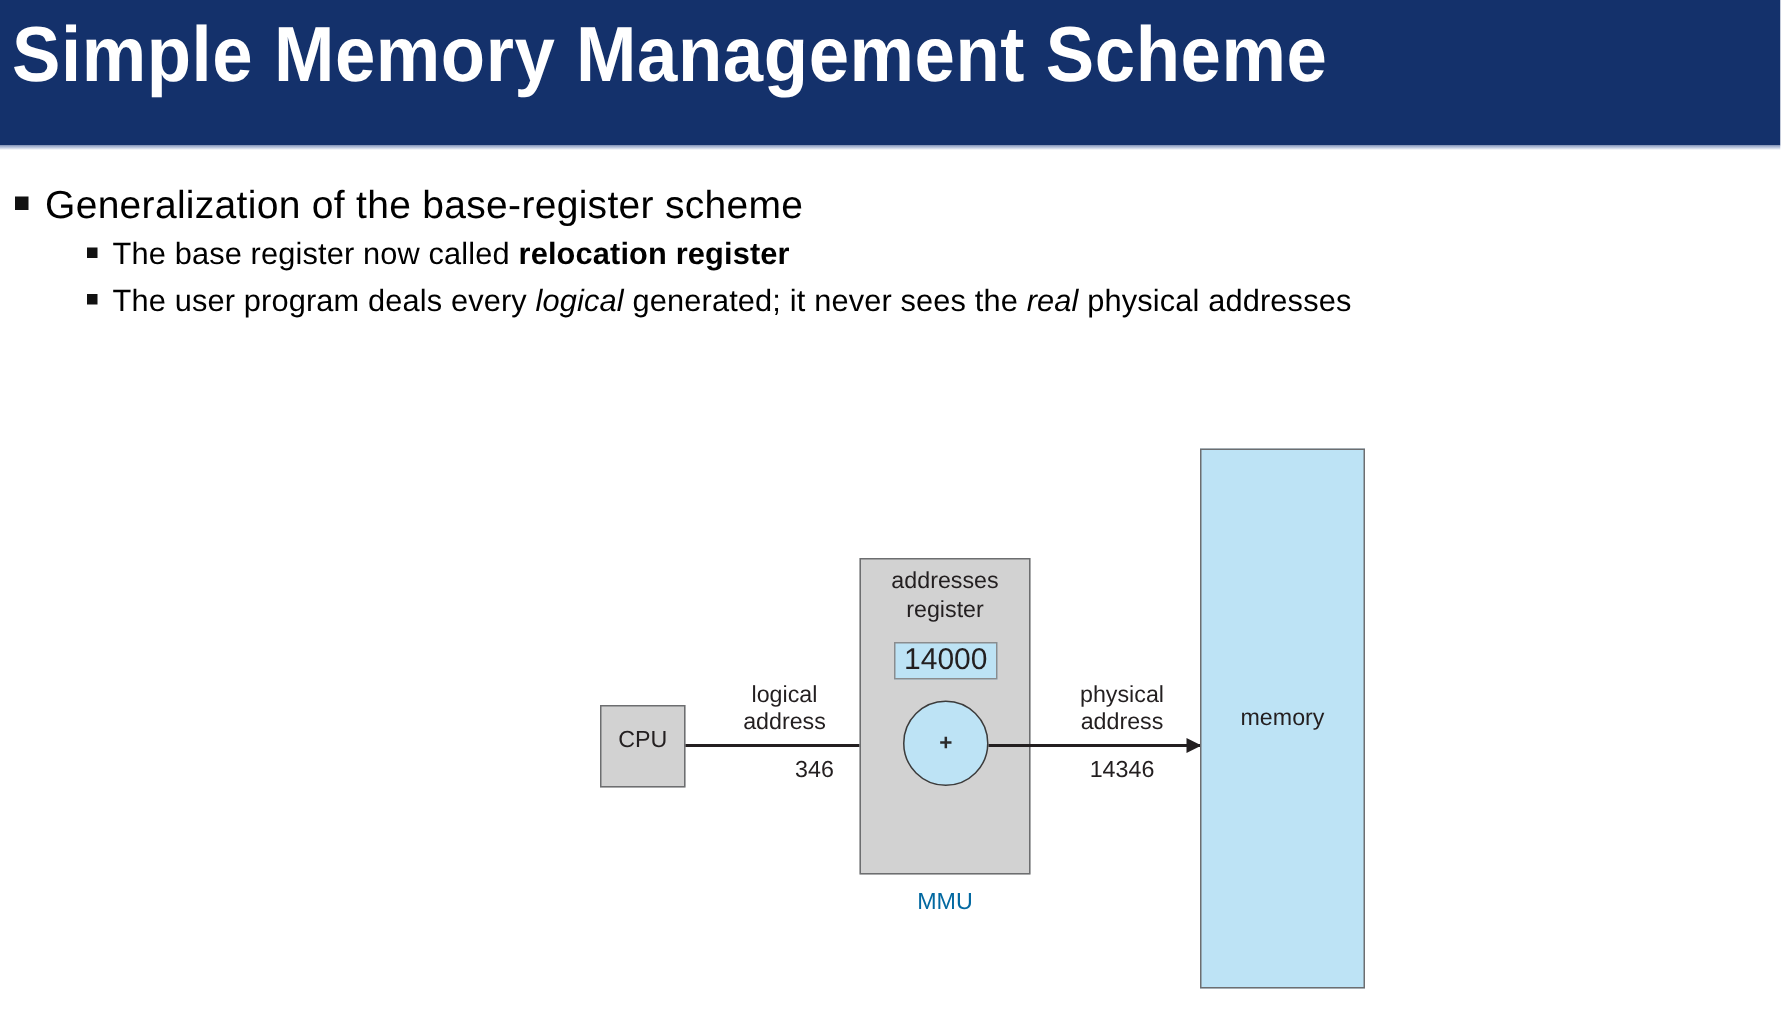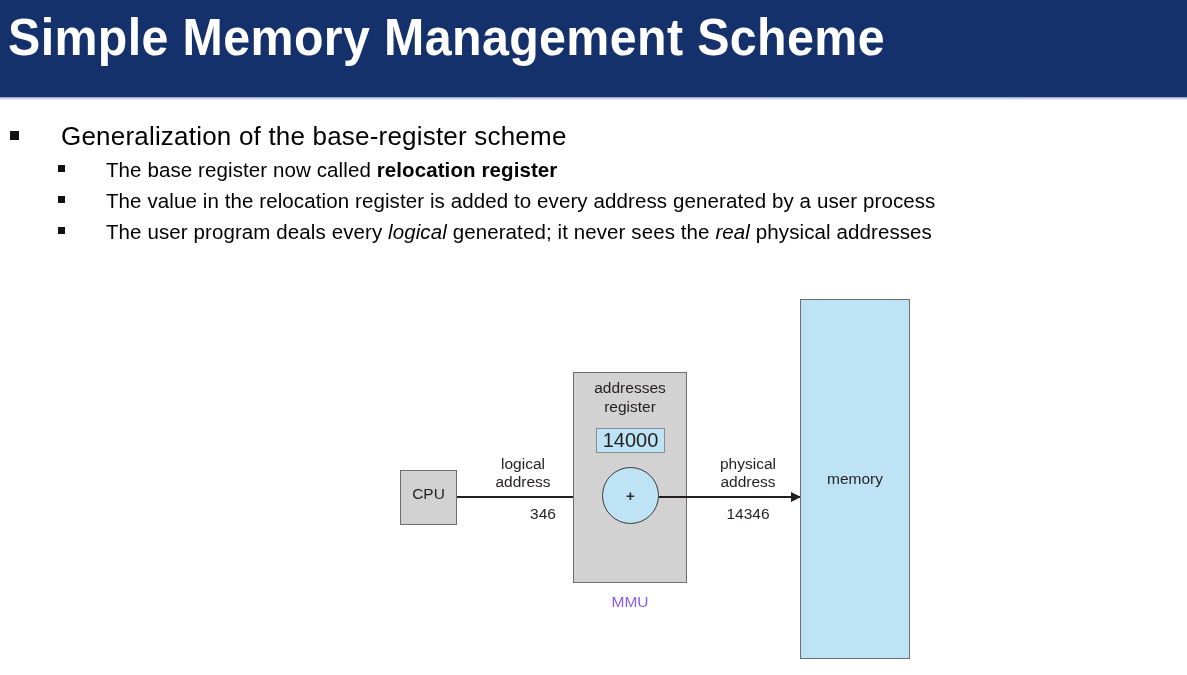--- a/index.html
+++ b/index.html
@@ -52,21 +52,20 @@
   #bullets {
     position: absolute;
     left: 0;
     top: 118px;
     width: 1187px;
   }
   .bullet-row {
     display: flex;
     align-items: flex-start;
     white-space: nowrap;
-    gap: 31px;
   }
   .lvl1 {
     padding-left: 10px;
     font-size: 26px;
     line-height: 36px;
     letter-spacing: 0.2px;
   }
   .lvl2 {
     padding-left: 58px;
     font-size: 20.5px;
@@ -143,21 +142,21 @@
     border: 1.6px solid #6d6e70;
     box-sizing: border-box;
   }
   #mmu-caption {
     position: absolute;
     left: 573px;
     top: 313px;
     width: 114px;
     text-align: center;
     font-size: 15.5px;
-    color: #8b5cf6;
+    color: #0369a1;
   }
   #reloc-title {
     position: absolute;
     left: 573px;
     top: 98px;
     width: 114px;
     text-align: center;
     font-size: 15.5px;
     line-height: 19px;
     color: #231f20;
@@ -270,24 +269,20 @@
   <div class="bullet-row lvl1">
     <span class="sq"></span>
     <span class="btxt">Generalization of the base-register scheme</span>
   </div>
 
   <div class="bullet-row lvl2">
     <span class="sq"></span>
     <span class="btxt"><span>The base register now called </span><b>relocation register</b></span>
   </div>
 
-  <div class="bullet-row lvl2">
-    <span class="sq"></span>
-    <span class="btxt"><span>The value in the relocation register is added to every address generated by a user process</span></span>
-  </div>
 
   <div class="bullet-row lvl2">
     <span class="sq"></span>
     <span class="btxt"><span>The user program deals every </span><i>logical</i><span> generated; it never sees the </span><i>real</i><span> physical addresses</span></span>
   </div>
 
 </div>
 
 <div id="diagram">
 

